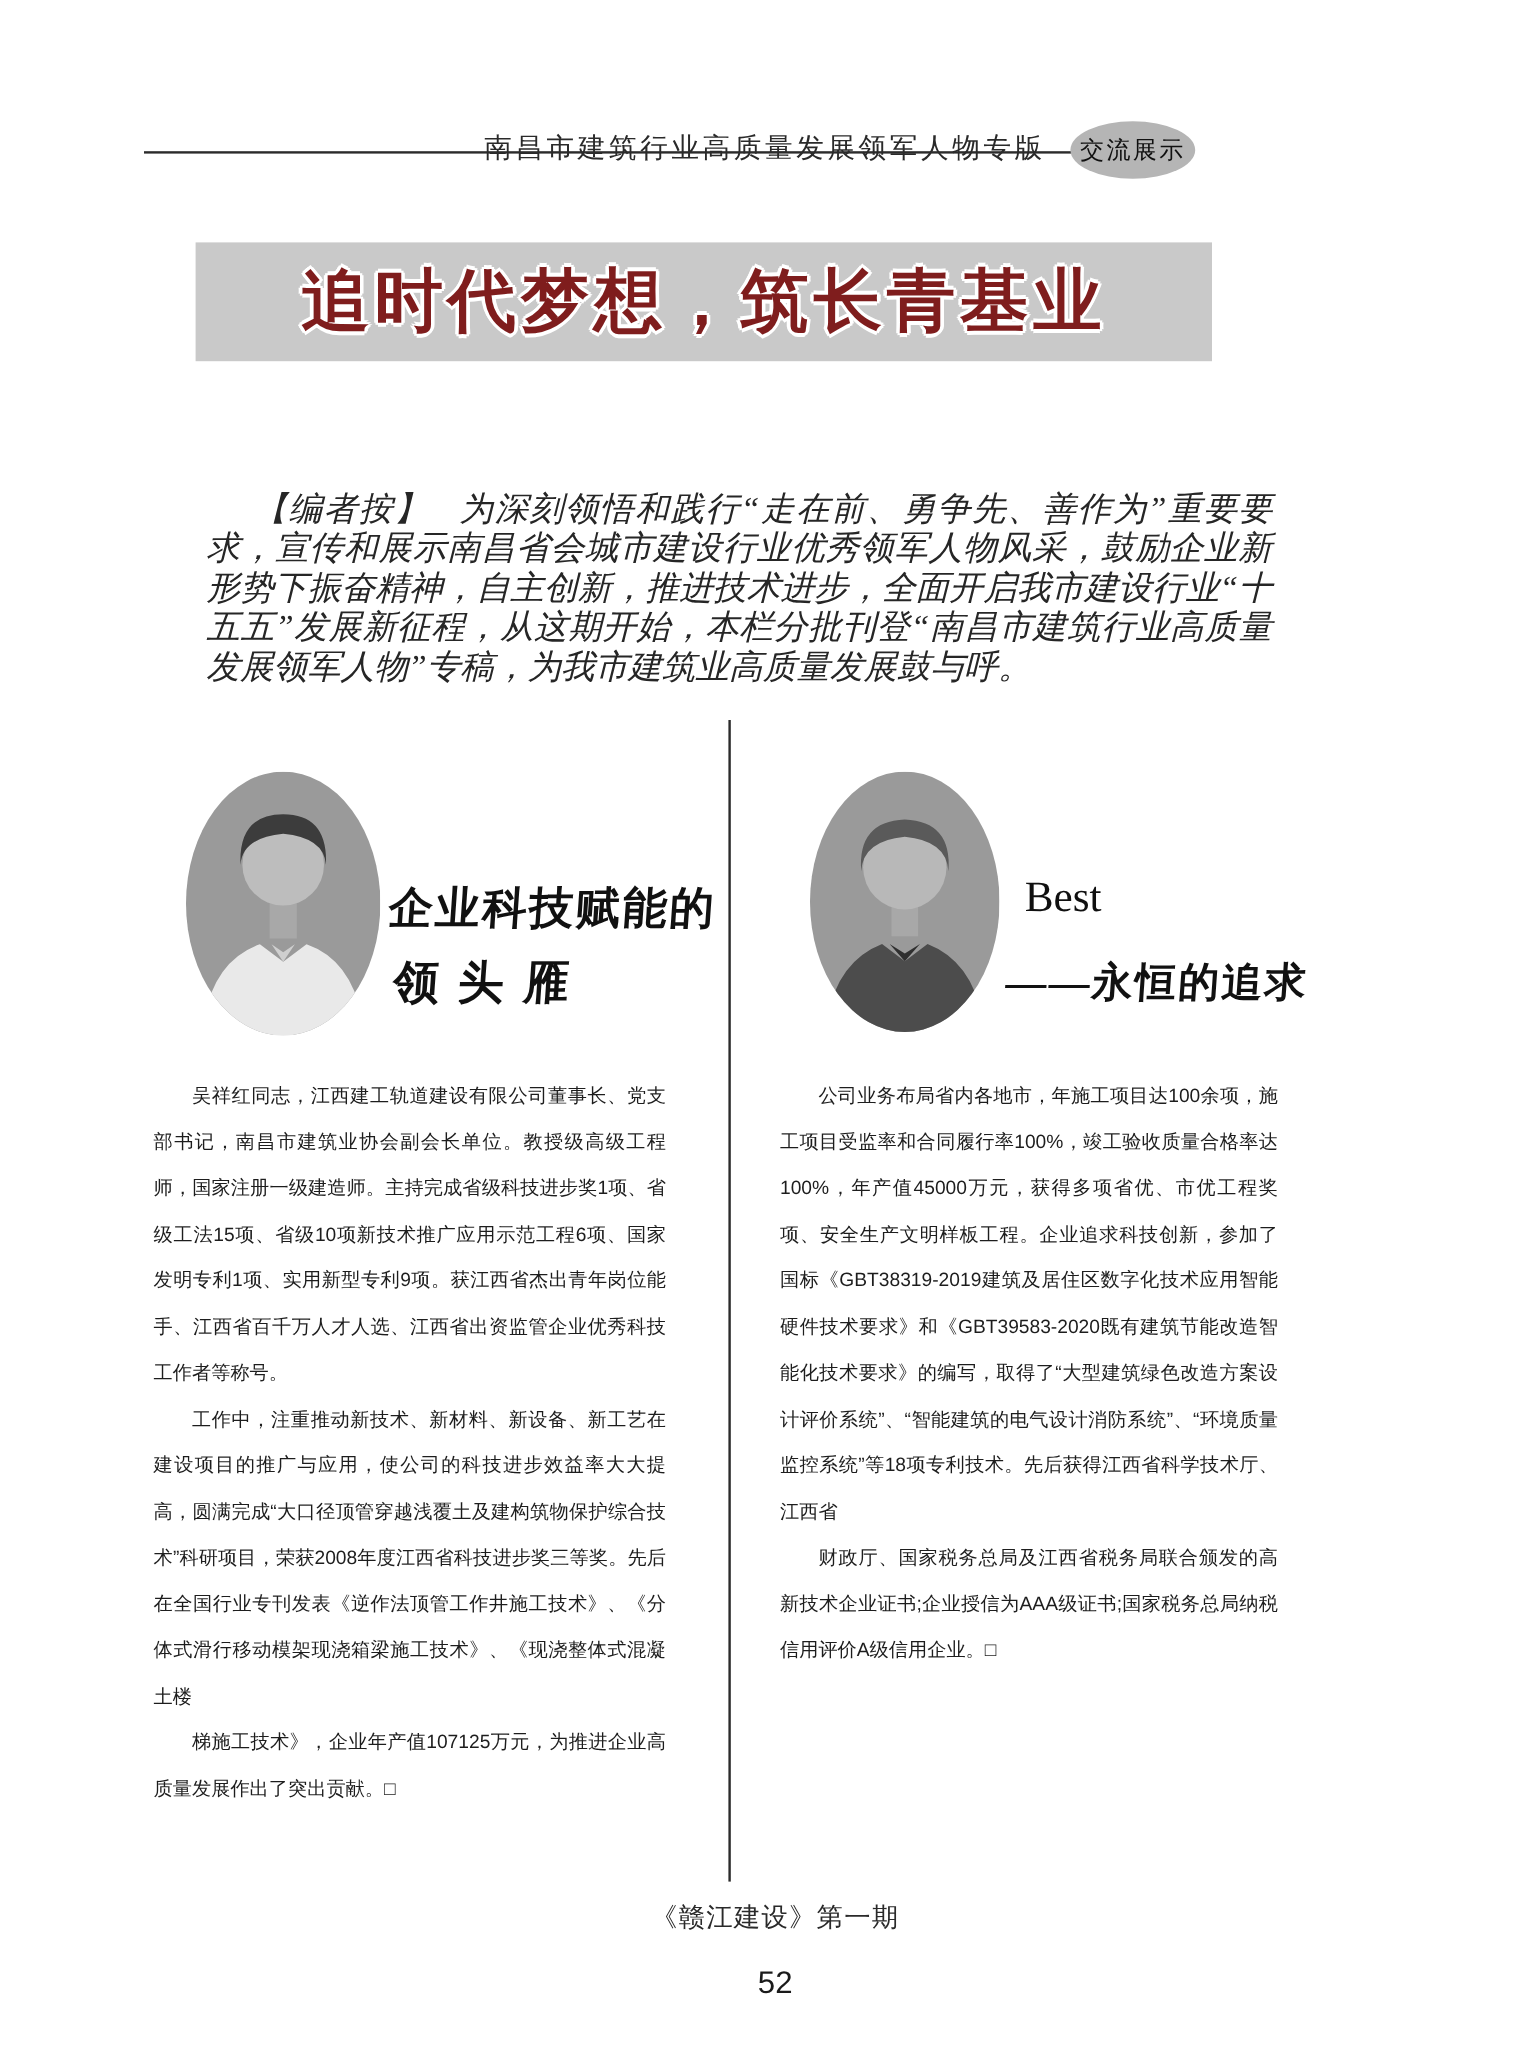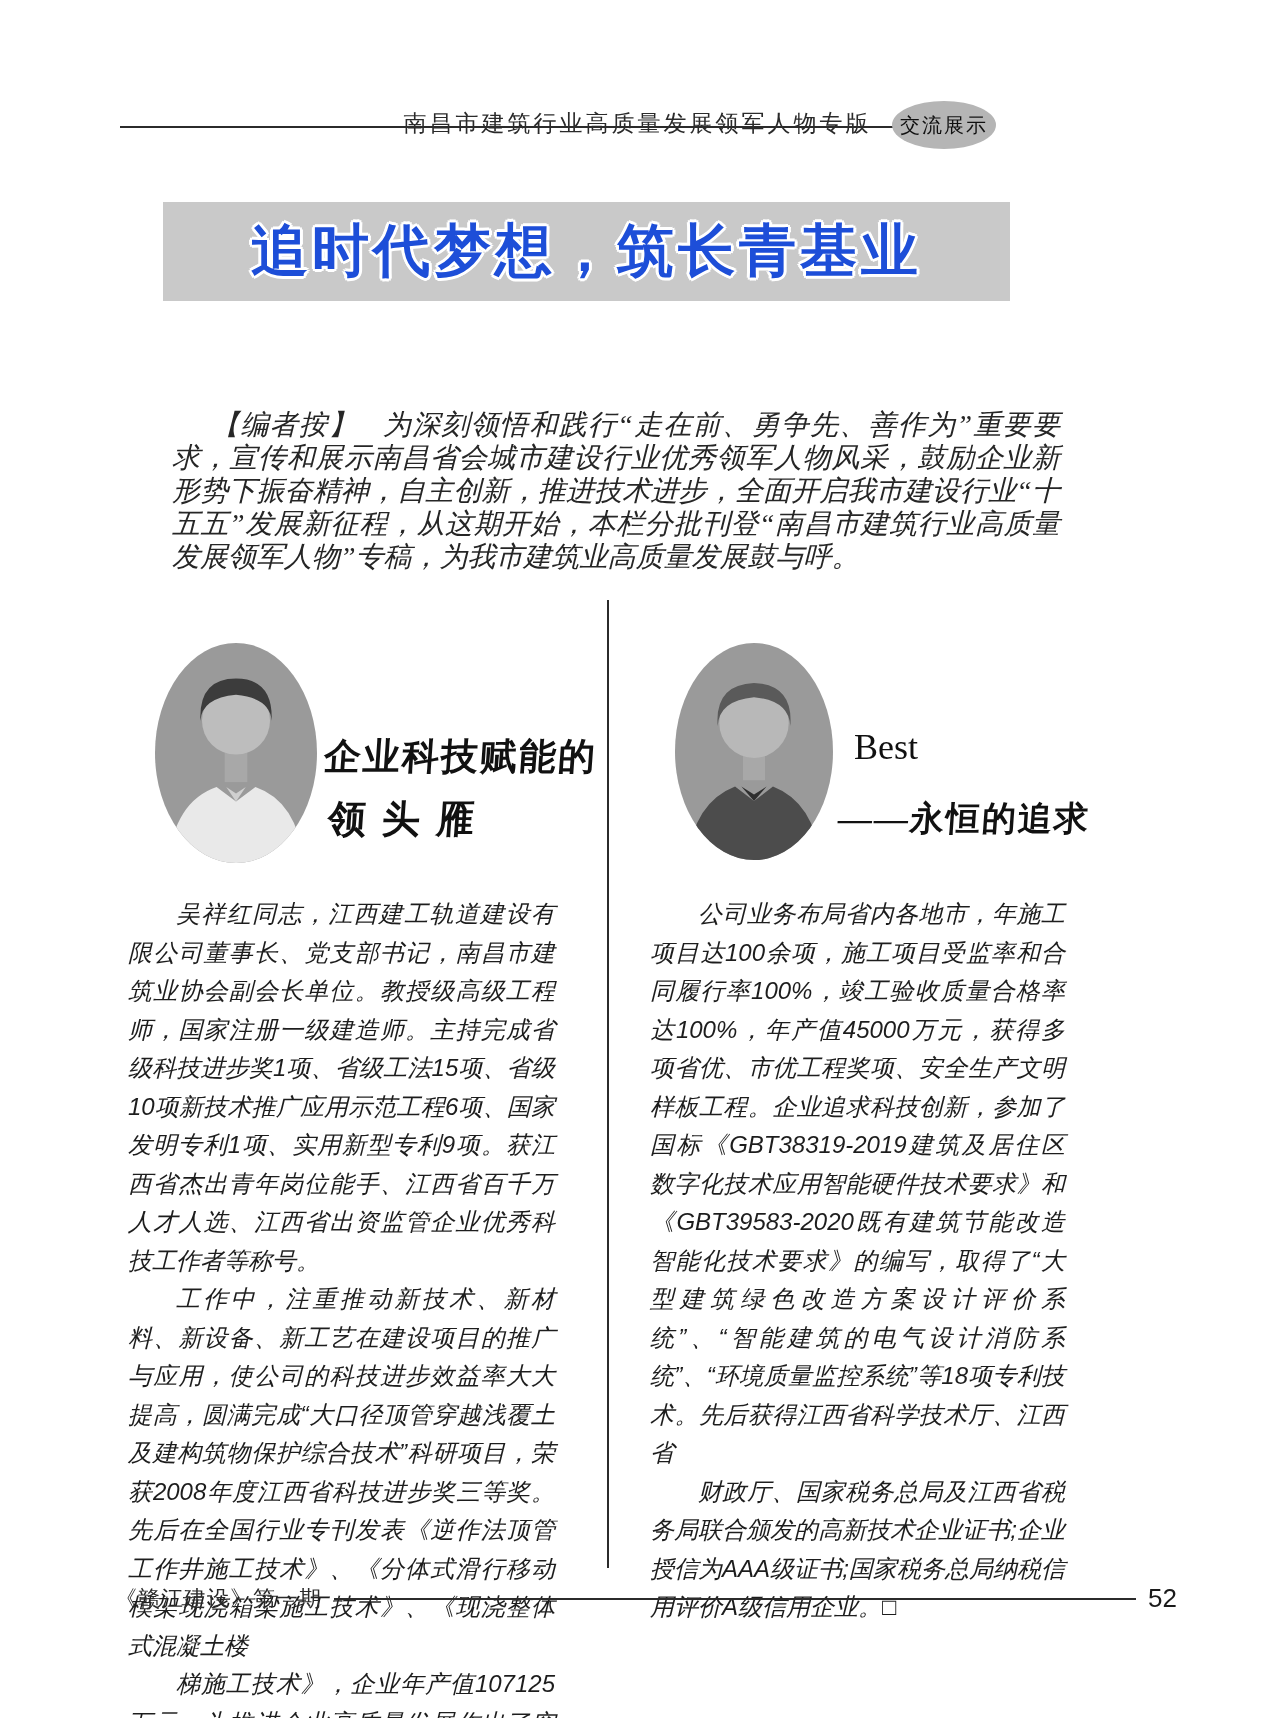--- a/index.html
+++ b/index.html
@@ -17,21 +17,21 @@
     position:absolute;top:101px;left:892px;width:104px;height:48px;background:#b5b5b5;
     border-radius:50%;display:flex;align-items:center;justify-content:center;
     font-size:20px;letter-spacing:2px;color:#101010;
   }
   
   .banner{
     position:absolute;top:202px;left:163px;width:847px;height:99px;background:#c9c9c9;
     display:flex;align-items:center;justify-content:center;
   }
   .banner-title{
-    font-family:"Liberation Serif",serif;font-size:57px;font-weight:900;letter-spacing:4px;color:#1d4ed8;
+    font-family:"Liberation Serif",serif;font-size:57px;font-weight:900;letter-spacing:4px;color:#7f1d1d;
     text-shadow:-2px -2px 0 #fff,2px -2px 0 #fff,-2px 2px 0 #fff,2px 2px 0 #fff,
                  0 3px 0 #fff,0 -3px 0 #fff,3px 0 0 #fff,-3px 0 0 #fff;
     white-space:nowrap;
   }
   
   .editor-note{
     position:absolute;top:408px;left:172px;width:888px;
     font-family:"Liberation Serif",serif;font-style:italic;
     font-size:28px;line-height:33px;text-align:justify;color:#262626;
   }
@@ -55,26 +55,26 @@
   .article.left .headline-l2{left:200px;top:234px;font-size:38px;letter-spacing:16px;}
   .article.right .headline-latin{
     position:absolute;left:214px;top:166px;font-family:"Liberation Serif",serif;
     font-size:36px;color:#101010;
   }
   .article.right .headline-l2{left:198px;top:236px;font-size:34px;letter-spacing:2px;}
   .body-text{position:absolute;top:335px;left:0;}
   .article.left  .body-text{width:427px;}
   .article.right .body-text{width:415px;margin-left:10px;}
   .body-text p{
-    margin:0;font-size:24px;line-height:38.5px;text-align:justify;text-indent:2em;color:#1d1d1d;font-style:italic;
+    margin:0;font-size:16px;line-height:38.5px;text-align:justify;text-indent:2em;color:#1d1d1d;
   }
   
   .footer{
     position:absolute;top:1583px;left:115px;width:1062px;
-    display:flex;align-items:center;gap:12px;
+    display:flex;align-items:center;gap:12px;flex-direction:column;
   }
   .footer-journal{font-size:22px;letter-spacing:1px;color:#2a2a2a;white-space:nowrap;}
   .footer-rule{flex:1;height:2px;background:#2b2b2b;}
   .footer-page{font-size:26px;color:#1a1a1a;}
 </style>
 </head>
 <body>
 
 <div class="page">
 

